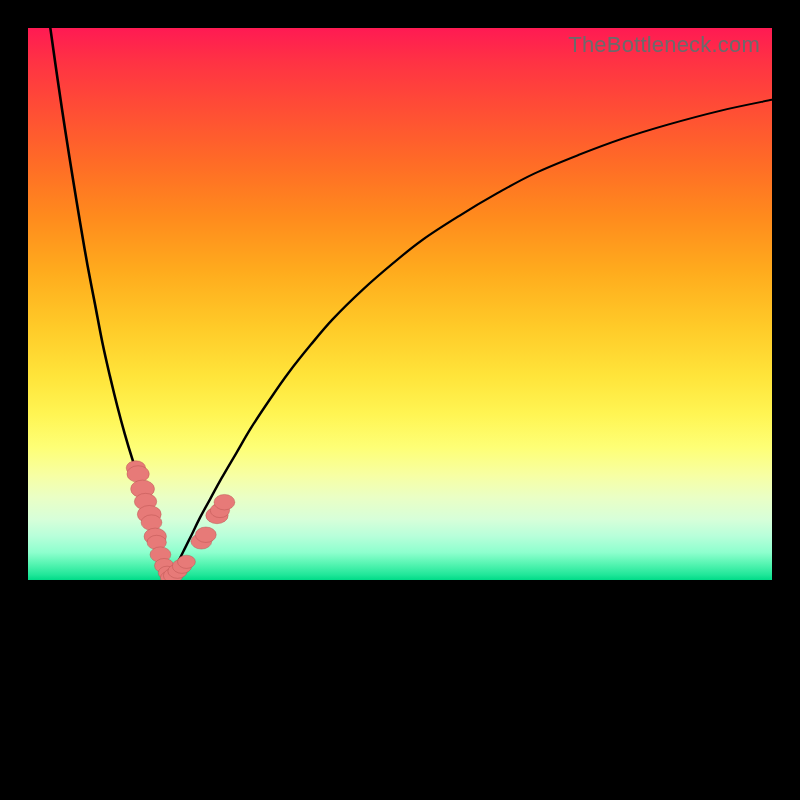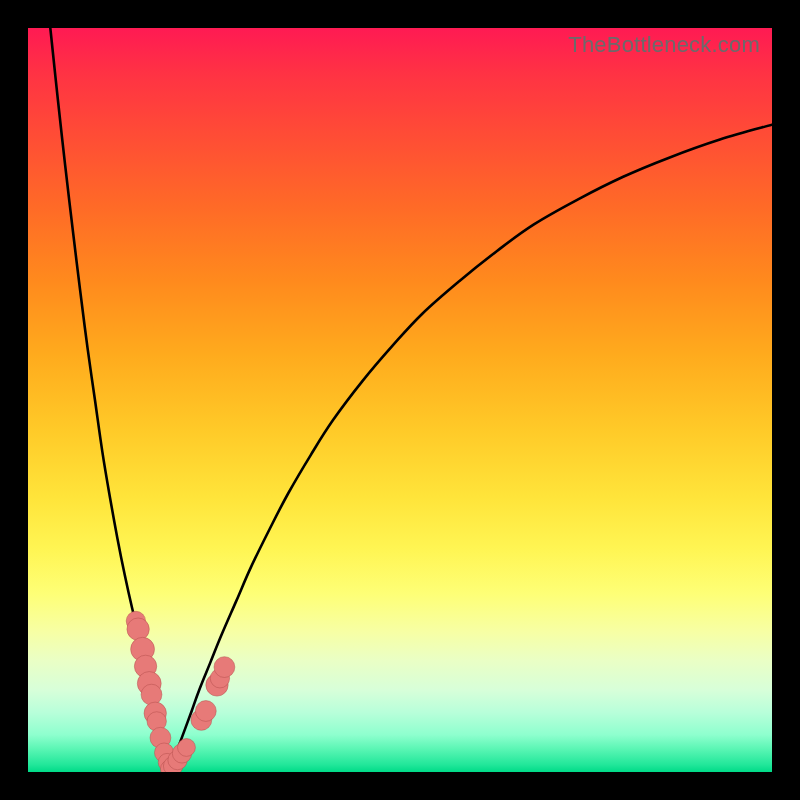--- a/index.html
+++ b/index.html
@@ -16,21 +16,21 @@
     left: 0; top: 0;
     width: 800px;
     height: 800px;
     background: #000;
   }
   .plot {
     position: absolute;
     left: 28px;
     top: 28px;
     width: 744px;
-    height: 744px;
+    height: 552px;
     overflow: hidden;
   }
   .gradient {
     position: absolute;
     left: 0; top: 0;
     width: 100%; height: 100%;
     background: linear-gradient(to bottom,
       #ff1a53 0%,
       #ff3244 6%,
       #ff4b36 14%,

